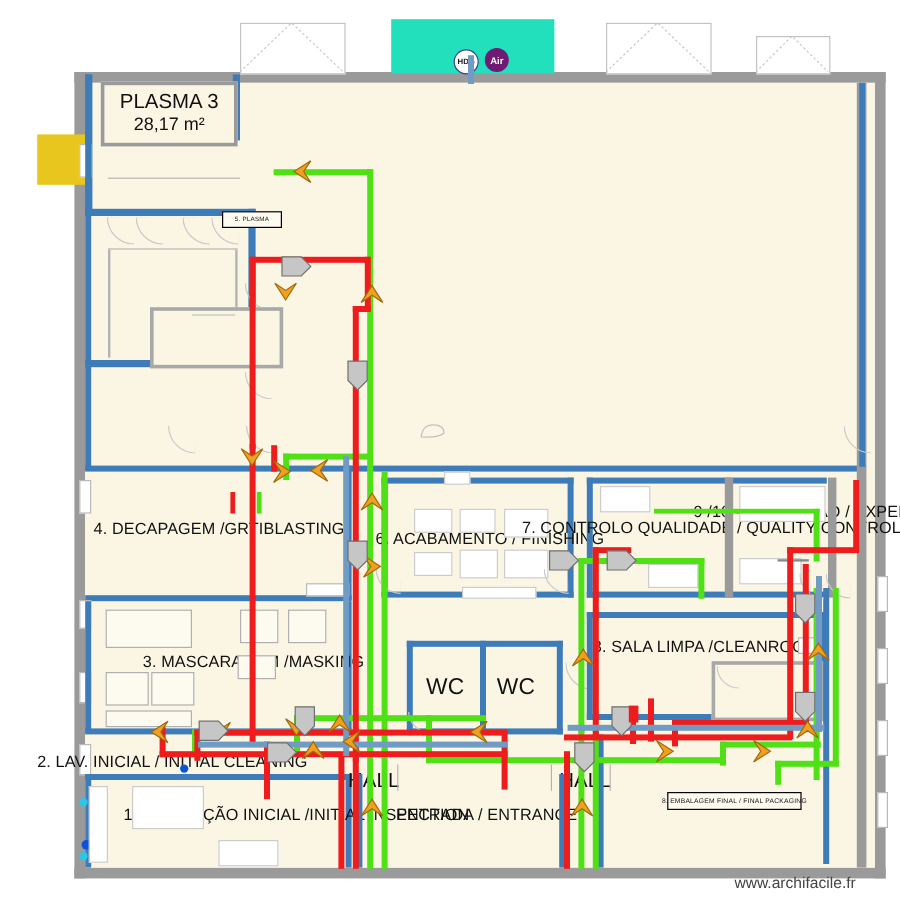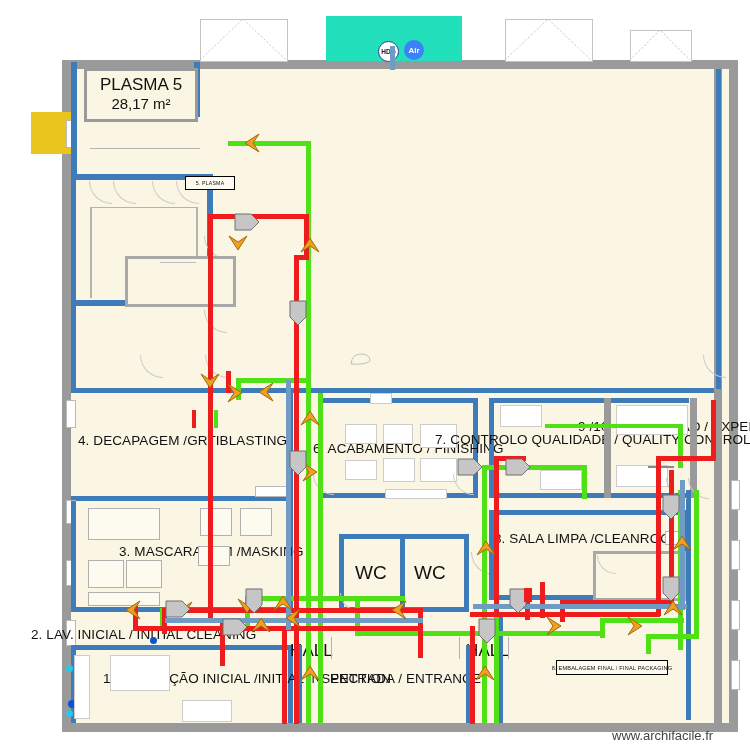--- a/index.html
+++ b/index.html
@@ -51,21 +51,21 @@
   .winbig{position:absolute;background:#ffffff;border:1px solid #c3c3c3;}
   .door{position:absolute;border:1px solid #c9c9c9;border-radius:0 0 0 100%;
         border-top:none;border-right:none;}
 
   
   .teal{position:absolute;background:#23e0bd;}
   .ylw{position:absolute;background:#e8c61d;}
   .badge{position:absolute;border-radius:50%;display:flex;align-items:center;
          justify-content:center;font-size:8px;font-weight:bold;}
   .badge.w{background:#ffffff;border:1px solid #3b3b8f;color:#1a1a1a;font-size:6.5px;}
-  .badge.b{background:#3b82f6;color:#ffffff;font-size:8px;}
+  .badge.b{background:#701a75;color:#ffffff;font-size:8px;}
   .dot{position:absolute;border-radius:50%;}
   .dot.c{background:#29c8e8;}
   .dot.n{background:#0a53d8;}
 
   
   .furn{position:absolute;background:#ffffff;border:1px solid #cccccc;}
   .furn2{position:absolute;background:#fdfaf0;border:1px solid #b0b0b0;}
   .gbox{position:absolute;border:3px solid #a8a8a8;background:#fbf6e4;}
 
   
@@ -102,21 +102,21 @@
 
   <div class="ylw" style="left:31px;top:112px;width:44px;height:42px;"></div>
 
   <div class="ab wall-blue" style="left:71px;top:62px;width:6px;height:118px;"></div>
   <div class="ab wall-blue" style="left:71px;top:174px;width:142px;height:6px;"></div>
   <div class="ab wall-blue" style="left:194px;top:62px;width:6px;height:55px;"></div>
   <div class="ab wall-blue" style="left:207px;top:174px;width:6px;height:132px;"></div>
   <div class="ab wall-blue" style="left:71px;top:300px;width:142px;height:6px;"></div>
 
   <div class="plasmabox" style="left:84px;top:68px;width:108px;height:48px;">
-    <div class="t1">PLASMA 5</div>
+    <div class="t1">PLASMA 3</div>
     <div class="t2">28,17 m²</div>
   </div>
 
   <div class="door" style="left:89px;top:181px;width:22px;height:22px;"></div>
   <div class="door" style="left:113px;top:181px;width:22px;height:22px;"></div>
   <div class="door" style="left:152px;top:181px;width:22px;height:22px;"></div>
   <div class="door" style="left:176px;top:181px;width:22px;height:22px;"></div>
   <div class="door" style="left:204px;top:236px;width:22px;height:22px;"></div>
   <div class="door" style="left:204px;top:310px;width:22px;height:22px;"></div>
   <div class="door" style="left:140px;top:355px;width:22px;height:22px;"></div>

